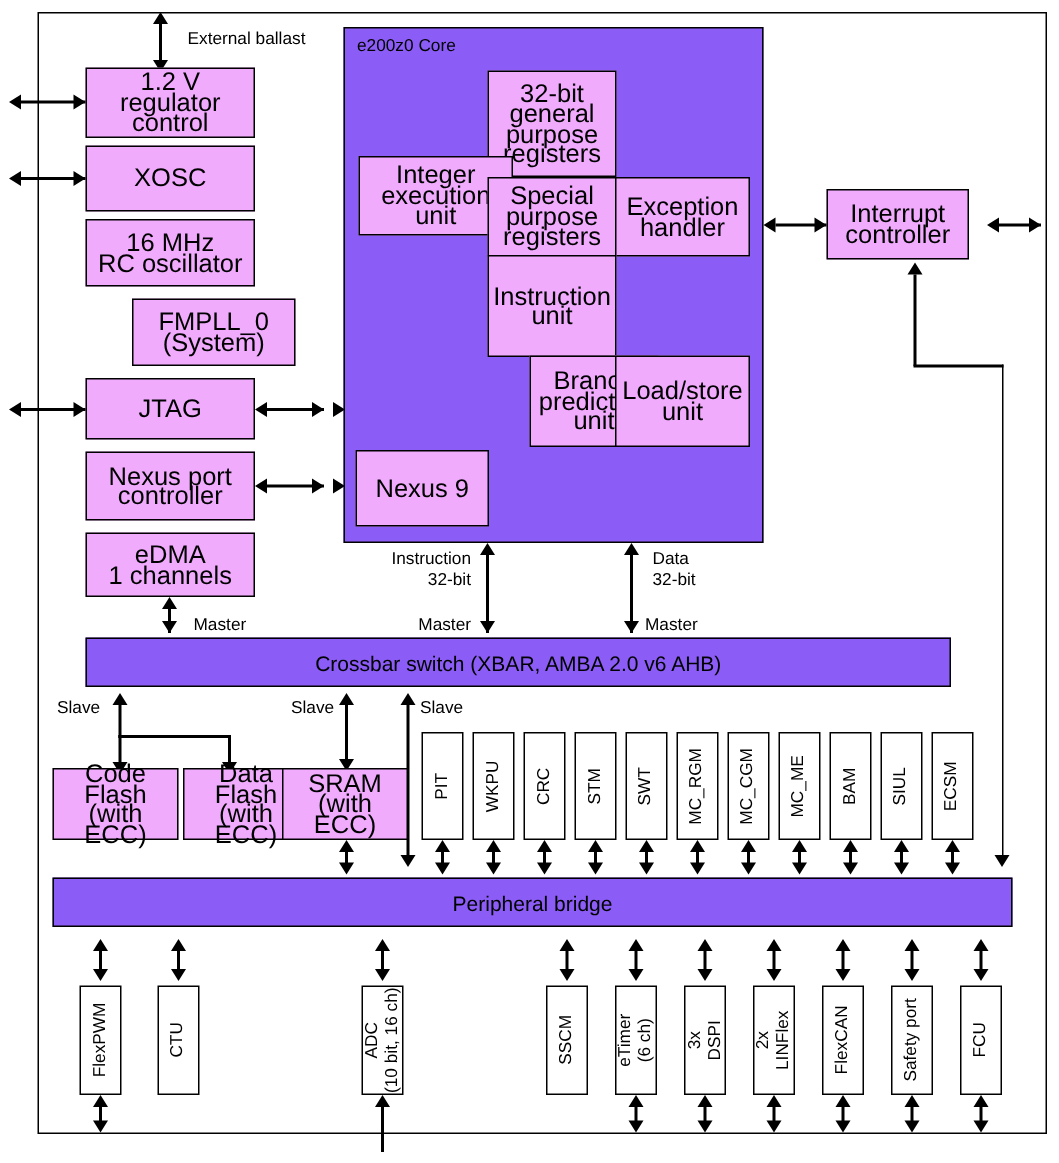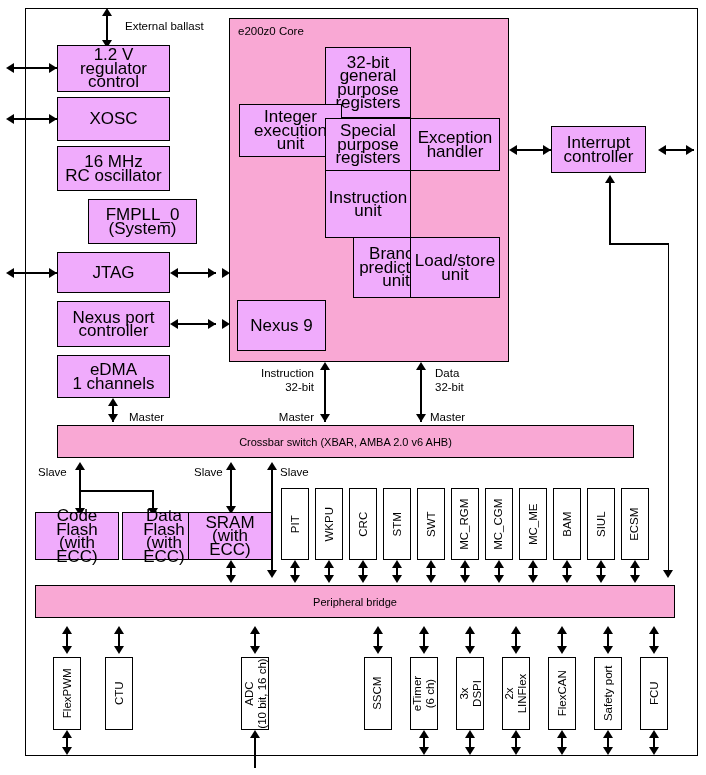--- a/index.html
+++ b/index.html
@@ -31,26 +31,26 @@
     font-size:17px;
     line-height:13.5px;
     color:#000;
     white-space:pre-line;
   }
   
   .gray{
     position:absolute;
     box-sizing:border-box;
     border:1.2px solid #000;
-    background:#f9a8d4;
+    background:#8b5cf6;
     display:flex;
     align-items:center;
     justify-content:center;
     text-align:center;
-    font-size:11px;
+    font-size:14px;
     color:#000;
   }
   .gray.lbl-tl{
     align-items:flex-start;
     justify-content:flex-start;
     padding:5px 0 0 7px;
   }
   
   .vblk{
     position:absolute;

